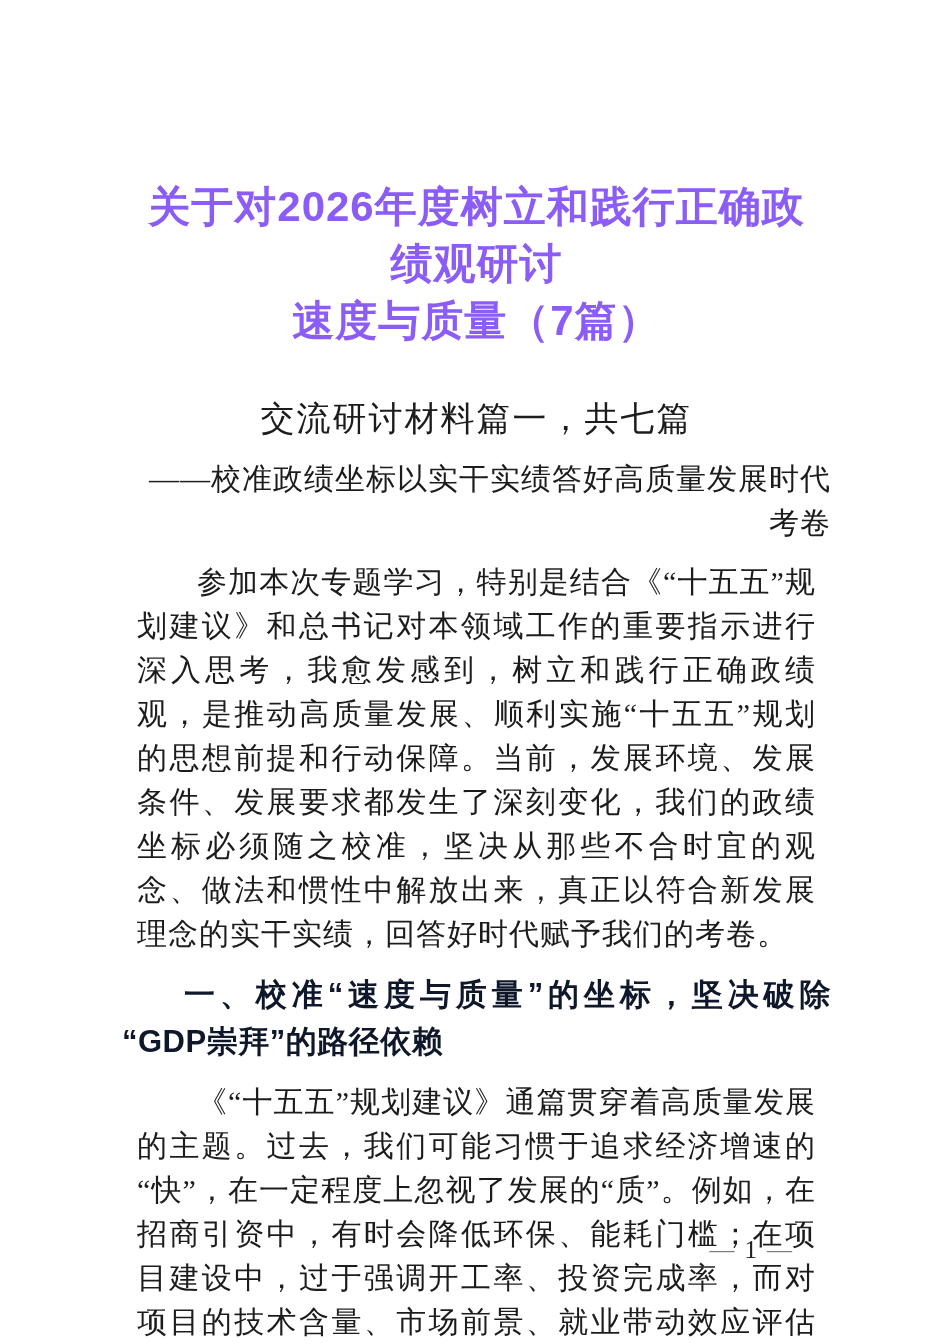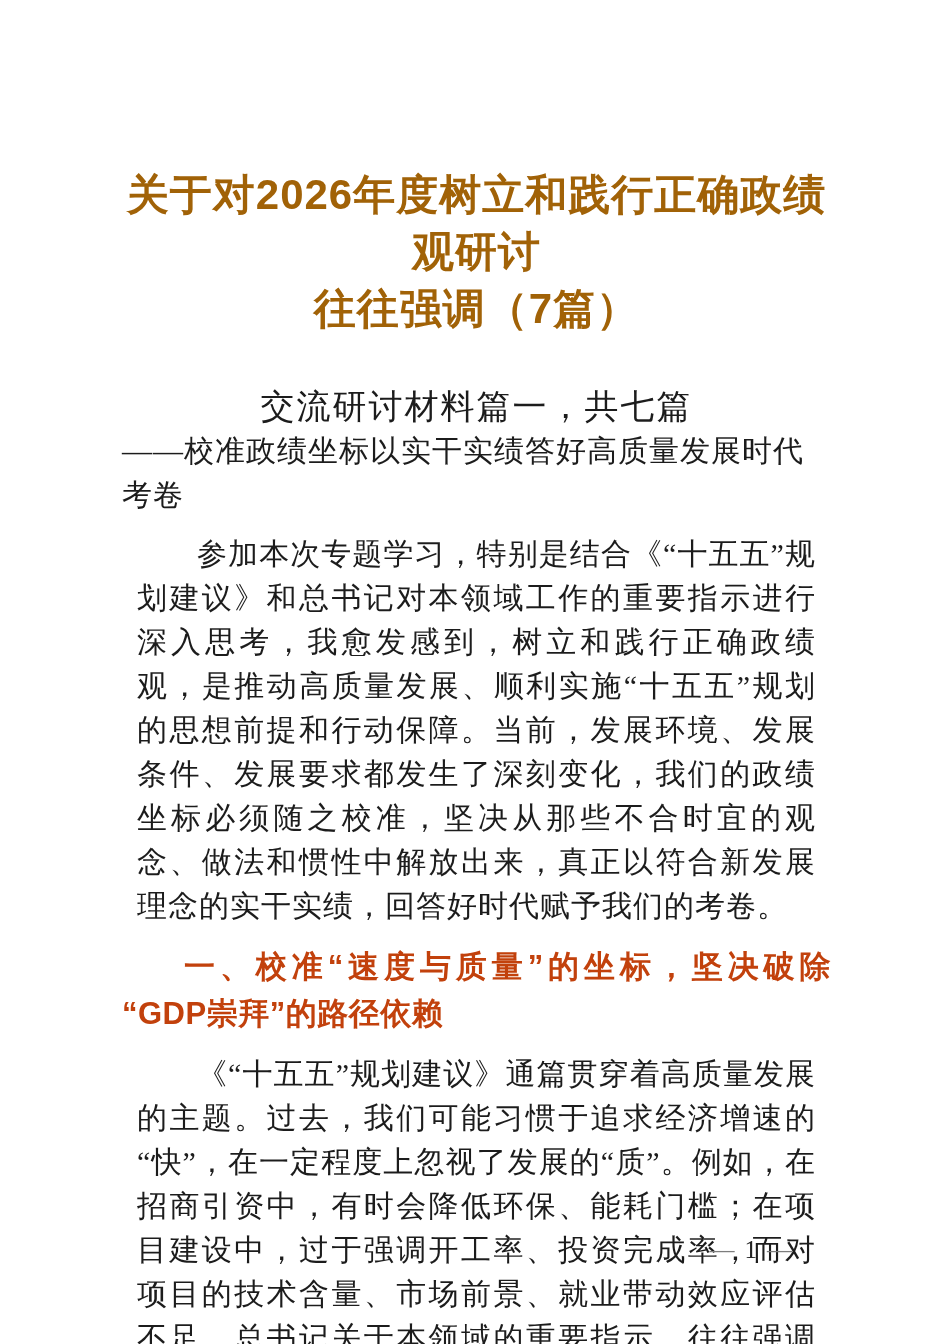--- a/index.html
+++ b/index.html
@@ -13,61 +13,62 @@
     height: 1344px;
     background: #ffffff;
     overflow: hidden;
     font-family: "Liberation Serif", "DejaVu Serif", serif;
     color: #1c1c1c;
   }
   .content {
     padding: 166px 119px 0 122px;
   }
   .doc-title {
-    margin: 0;
+    margin: 12px;
     font-family: "Liberation Sans", "DejaVu Sans", sans-serif;
     font-weight: 700;
     font-size: 42px;
     line-height: 57px;
     text-align: center;
-    color: #a16207;
+    color: #8b5cf6;
     letter-spacing: 1px;
   }
   .series-heading {
     margin-top: 48px;
     font-size: 34px;
     line-height: 44px;
     text-align: center;
     letter-spacing: 2px;
   }
   .sub-heading {
     font-size: 30px;
     line-height: 44px;
-    text-align: left;
+    text-align: right;
     letter-spacing: 1px;
+    margin-top: 16px;
   }
   .body-para {
     margin: 15px;
     font-size: 30px;
     line-height: 44px;
     text-align: justify;
     text-align-last: left;
     text-indent: 2em;
     letter-spacing: 1px;
   }
   .section-heading {
     margin: 0;
     font-family: "Liberation Sans", "DejaVu Sans", sans-serif;
     font-weight: 700;
     font-size: 31px;
     line-height: 47px;
     text-align: justify;
     text-align-last: left;
     text-indent: 2em;
-    color: #c2410c;
+    color: #0f172a;
     letter-spacing: 0.5px;
   }
   .page-number {
     position: absolute;
     top: 1236px;
     right: 148px;
     font-size: 25px;
     line-height: 28px;
     letter-spacing: 0;
     white-space: nowrap;
@@ -81,21 +82,21 @@
   }
 </style>
 </head>
 <body>
 
 <div class="page">
   <div class="content">
 
     <h1 class="doc-title">
       <span>关于对2026年度树立和践行正确政绩观研讨</span><br>
-      <span>往往强调（7篇）</span>
+      <span>速度与质量（7篇）</span>
     </h1>
 
     <div class="series-heading">交流研讨材料篇一，共七篇</div>
 
     <div class="sub-heading">——校准政绩坐标以实干实绩答好高质量发展时代考卷</div>
 
     <p class="body-para">参加本次专题学习，特别是结合《“十五五”规划建议》和总书记对本领域工作的重要指示进行深入思考，我愈发感到，树立和践行正确政绩观，是推动高质量发展、顺利实施“十五五”规划的思想前提和行动保障。当前，发展环境、发展条件、发展要求都发生了深刻变化，我们的政绩坐标必须随之校准，坚决从那些不合时宜的观念、做法和惯性中解放出来，真正以符合新发展理念的实干实绩，回答好时代赋予我们的考卷。</p>
 
     <h2 class="section-heading">一、校准“速度与质量”的坐标，坚决破除“GDP崇拜”的路径依赖</h2>
 

